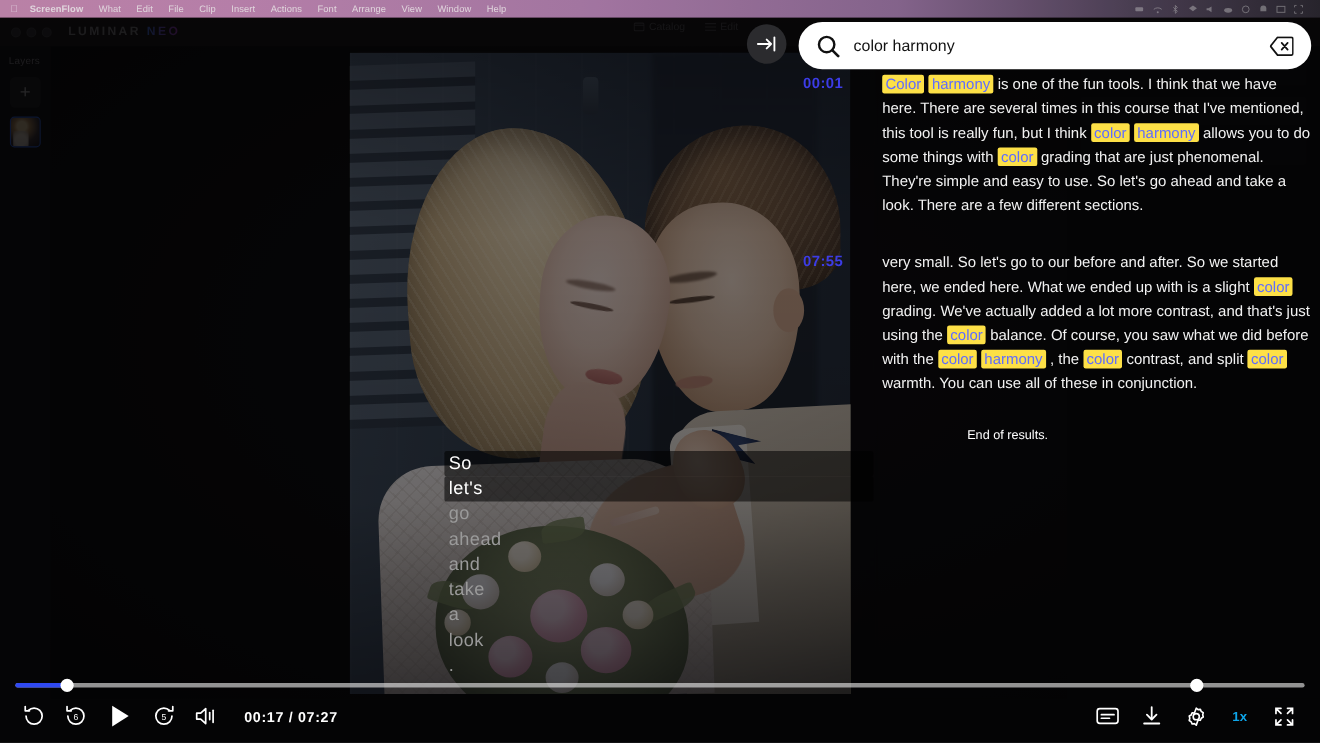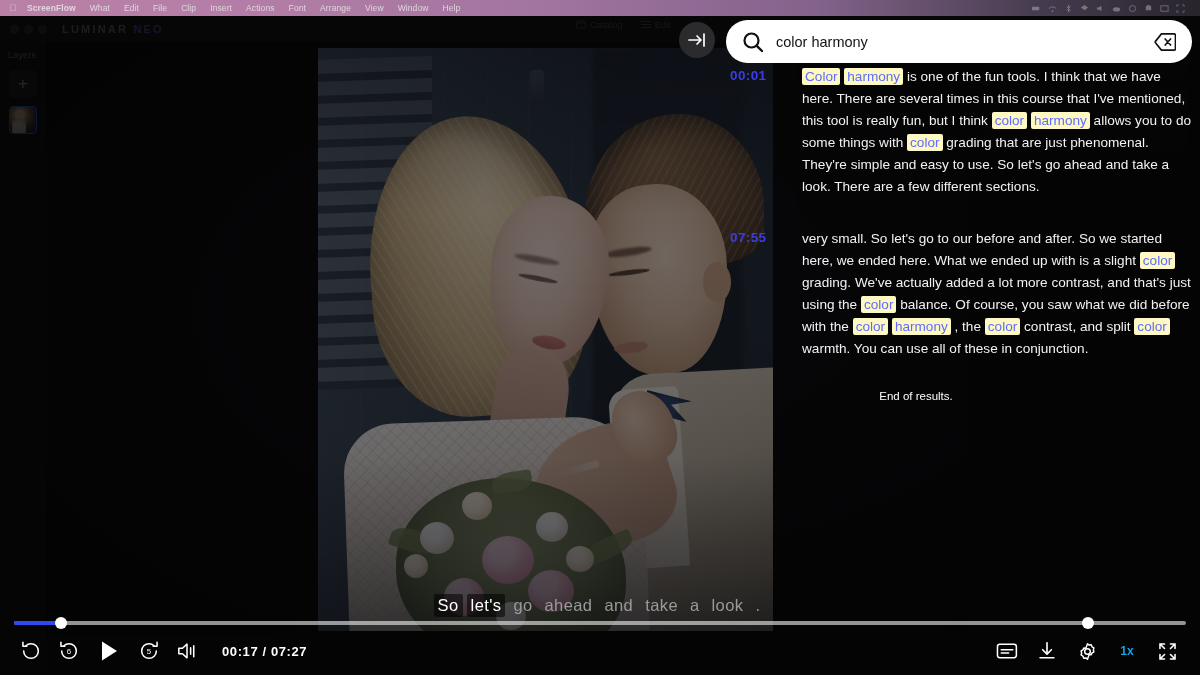--- a/index.html
+++ b/index.html
@@ -188,33 +188,33 @@
 
   .photo-grade { position:absolute; inset:0; pointer-events:none;
     background: linear-gradient(180deg, rgba(10,14,22,.42) 0%, rgba(10,14,22,.10) 28%, rgba(10,12,18,.16) 70%, rgba(6,8,12,.55) 100%);
     mix-blend-mode: multiply; }
   .photo-veil { position:absolute; inset:0; pointer-events:none; background: rgba(10,10,16,.50); }
 
   
   .caption {
     position:absolute; left:404px; bottom:58px; width:390px;
     display:flex; flex-wrap:wrap; gap:0 4px; justify-content:center;
-    font-size:16.5px; letter-spacing:.4px;
+    font-size:16.5px; letter-spacing:.4px;flex-direction:column;
   }
   .cap-word { padding:2px 4px; border-radius:2px; color:#8d8d8d; }
   .cap-word.spoken { color:#ffffff; background:rgba(0,0,0,.55); }
   .cap-word.dim2 { color:#9a9a9a; }
 
   
   .transcript { position:absolute; left:730px; top:66px; width:462px; bottom:60px; }
   .tblock { display:flex; margin-bottom:30px; }
   .tstamp { width:72px; flex:0 0 72px; color:#3c3ce6; font-size:13.5px; font-weight:bold;
             padding-top:2px; letter-spacing:.4px; }
   .ttext { flex:1; color:#f2f2f2; font-size:13.6px; line-height:1.62; }
-  .hl { background:#fef9c3; color:#5f6cff; border-radius:2px; padding:1px 3px; }
+  .hl { background:#fde047; color:#5f6cff; border-radius:2px; padding:1px 3px; }
   .end-of-results { text-align:center; color:#ffffff; font-size:11.5px; margin-top:22px; margin-right:90px; }
 
   
   .searchbar {
     position:absolute; left:726px; top:20px; width:466px; height:43px;
     background:#fff; border-radius:22px; display:flex; align-items:center; padding:12px 16px; gap:12px;
   }
   .s-icon { width:22px; height:22px; flex:0 0 22px; }
   .s-input { flex:1; border:0; outline:0; background:transparent; font-size:14.5px; color:#111;
              font-family:"Liberation Sans", sans-serif; }

